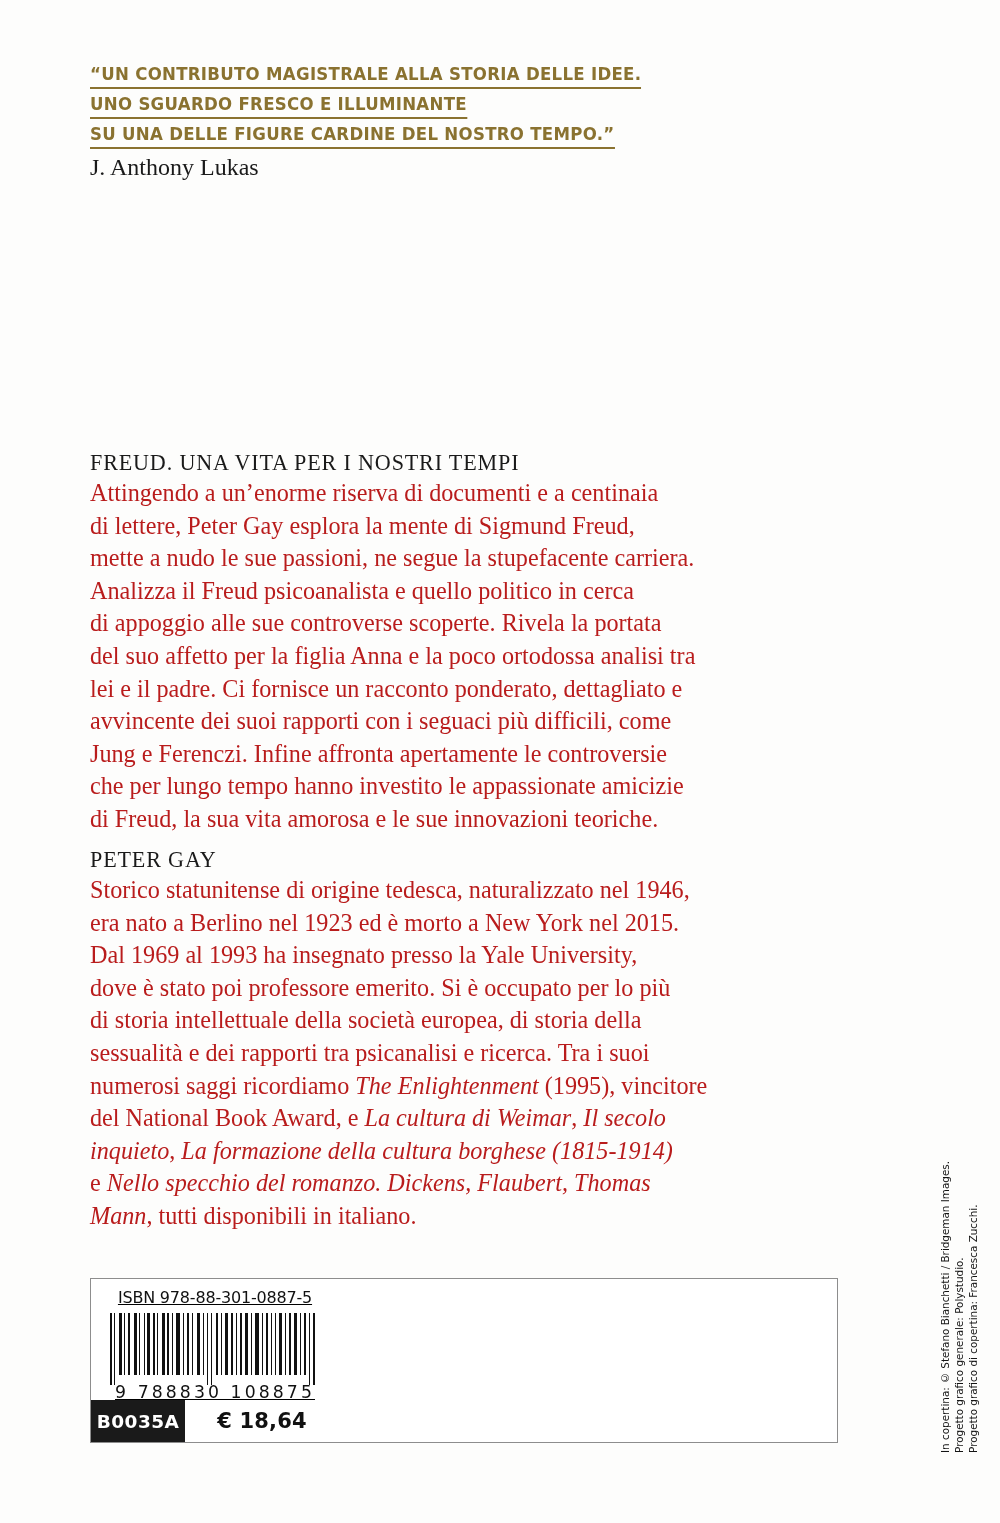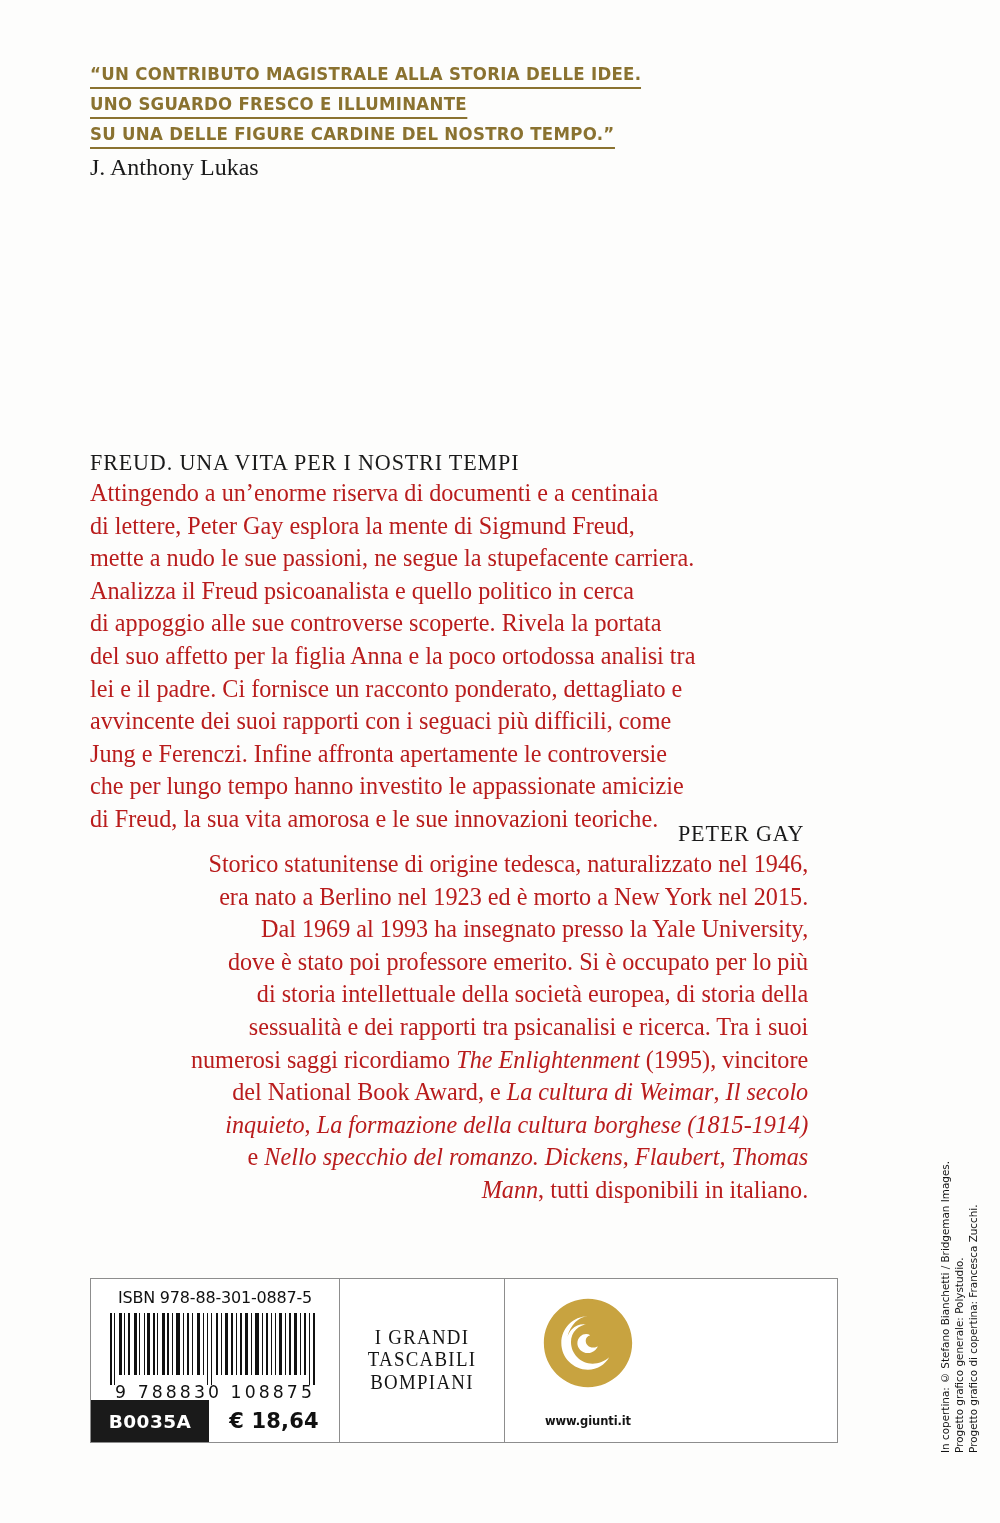--- a/index.html
+++ b/index.html
@@ -51,21 +51,21 @@
     line-height: 30px;
   }
 
   
   .copy {
     position: absolute;
     left: 90px;
     width: 760px;
   }
   .copy.book { top: 447px; }
-  .copy.author { top: 818px; text-align: right; }
+  .copy.author { top: 844px; }
 
   .copy-head {
     font-family: "Liberation Serif", serif;
     font-size: 23.5px;
     letter-spacing: 0.9px;
     color: #1a1a1a;
     line-height: 30px;
     transform: scaleX(0.94);
     transform-origin: left center;
     white-space: nowrap;
@@ -95,21 +95,21 @@
     box-sizing: border-box;
     display: flex;
     background: #ffffff;
   }
   .panel {
     box-sizing: border-box;
     position: relative;
   }
   .panel + .panel { border-left: 1px solid #8d8d8d; }
 
-  .panel-isbn { width: 248px; }
+  .panel-isbn { width: 248px; text-decoration: underline; }
   .panel-series { width: 165px; }
   .panel-logo { width: 167px; }
 
   
   .isbn-text {
     font-family: "DejaVu Sans", sans-serif;
     font-size: 16.5px;
     color: #111;
     text-align: center;
     padding-top: 9px;
@@ -135,21 +135,21 @@
     position: absolute;
     left: 0;
     bottom: 0;
     width: 100%;
     height: 42px;
     display: flex;
   }
   .price-code {
     background: #1a1a1a;
     color: #ffffff;
-    width: 118px;
+    width: 94px;
     display: flex;
     align-items: center;
     justify-content: center;
     font-family: "DejaVu Sans", sans-serif;
     font-weight: bold;
     font-size: 18.5px;
     letter-spacing: 0.4px;
   }
   .price-value {
     flex: 1;
@@ -312,48 +312,22 @@
           <rect x="205" y="0" width="2" height="72"></rect>
         </g>
       </svg>
       <div class="barcode-digits">9 788830 108875</div>
       <div class="price-row">
         <div class="price-code">B0035A</div>
         <div class="price-value">€ 18,64</div>
       </div>
     </div>
 
-    <div class="panel panel-series">
-      <div class="series-mark">
-        <span>I  GRANDI</span>
-        <span>TASCABILI</span>
-        <span>BOMPIANI</span>
-      </div>
-    </div>
-
-
-    <div class="panel panel-logo">
-      <div class="logo-wrap">
-        <svg width="92" height="92" viewBox="0 0 100 100">
-          <path fill="#c8a340" d="M50 2
-            C76.5 2 98 23.5 98 50 C98 76.5 76.5 98 50 98
-            C23.5 98 2 76.5 2 50 C2 23.5 23.5 2 50 2 Z
-            M50 21 C34 21 21 34 21 50 C21 66 34 79 50 79
-            C60 79 68.5 73.5 73 65.5 C68 70 61.5 72.5 55 72.5
-            C42 72.5 31.5 62 31.5 49 C31.5 38 40 29.5 50.5 29.5
-            C59 29.5 66 36 66 44 C66 50 61.5 55 55.5 55
-            C51 55 47.5 51.5 47.5 47.5 C47.5 44.5 49.5 42 52.5 41.5
-            C49 39.5 44.5 40 41.5 43 C37.5 47 37.5 53.5 41.5 57.5
-            C46 62 53.5 62 58 57.5 C64 51.5 64 41 58 35
-            C51 28 39.5 28 32.5 35 C30 37.5 28.5 40.5 27.5 43.5
-            C30.5 30.5 40.5 21 50 21 Z"></path>
-        </svg>
-      </div>
-      <div class="logo-url">www.giunti.it</div>
-    </div>
+
+
 
   </div>
 
   <div class="credits">
     <span class="cl">In copertina: © Stefano Bianchetti / Bridgeman Images.</span>
     <span class="cl">Progetto grafico generale: Polystudio.</span>
     <span class="cl">Progetto grafico di copertina: Francesca Zucchi.</span>
   </div>
 
 </div>

